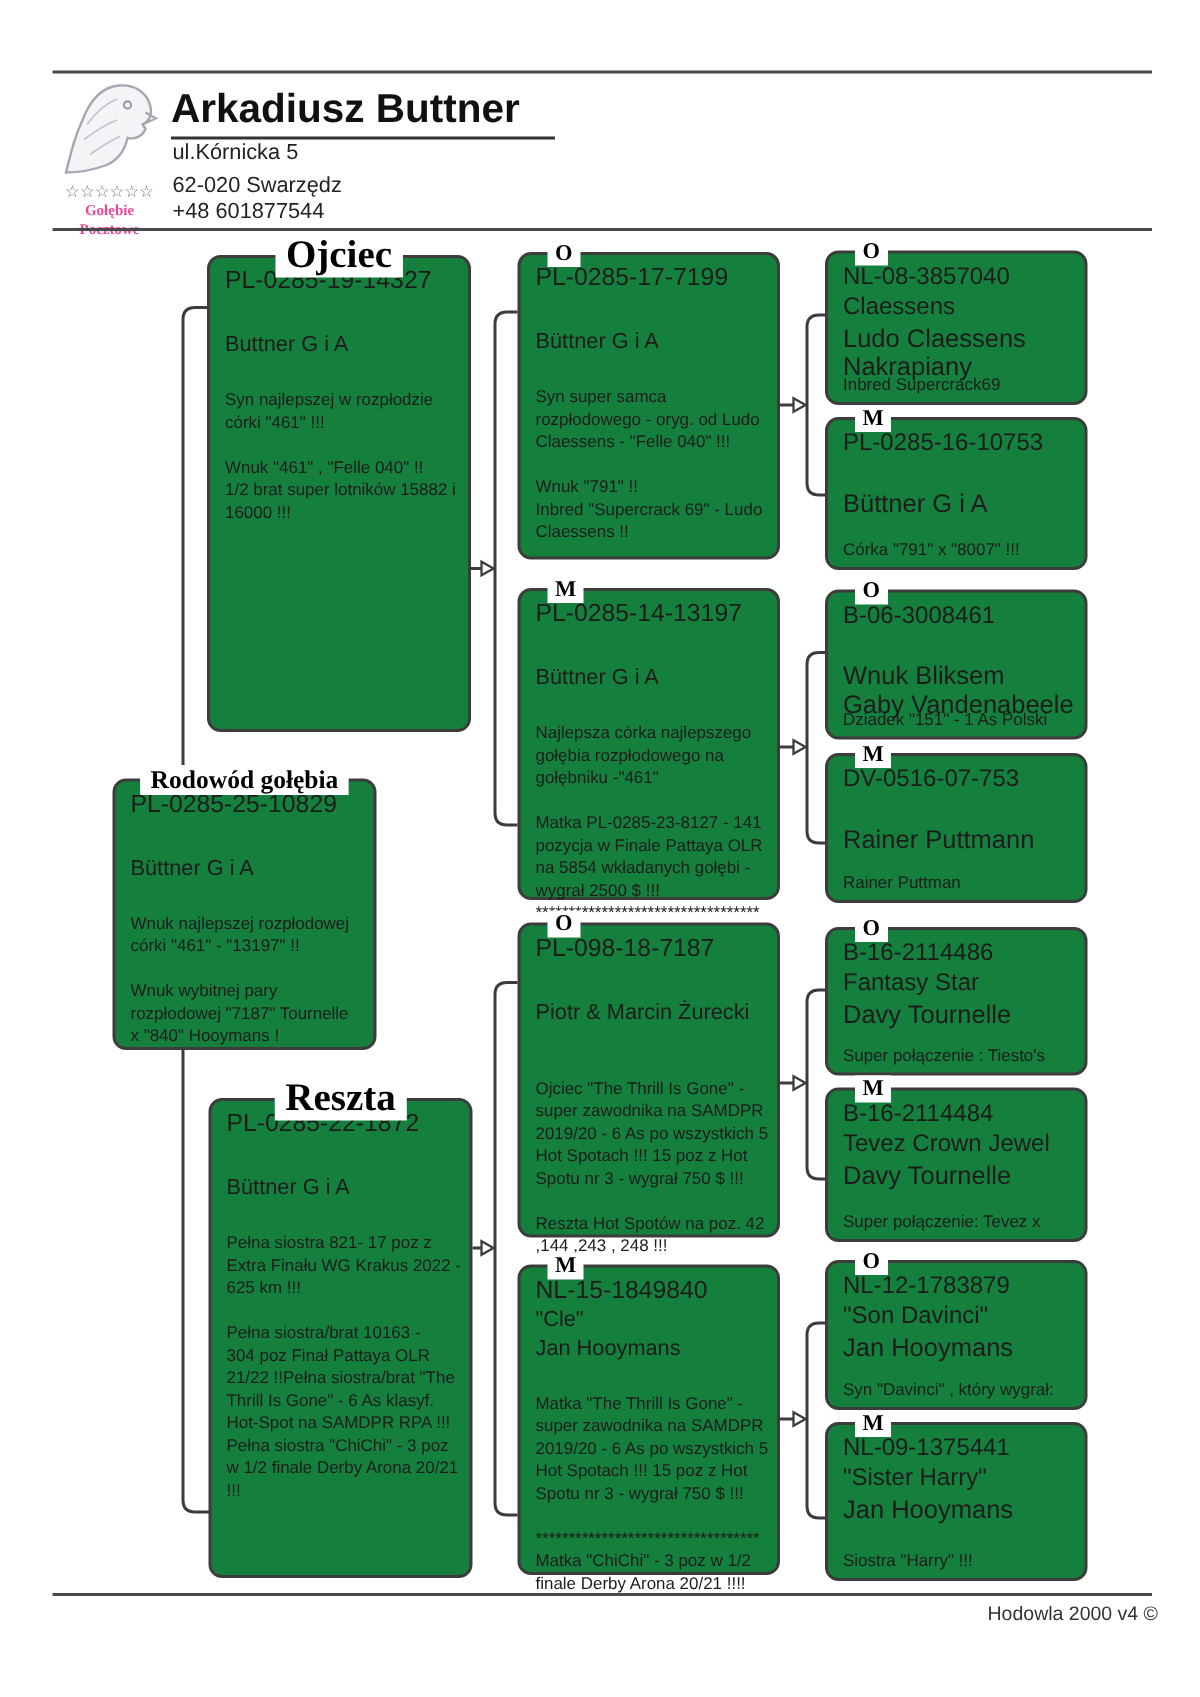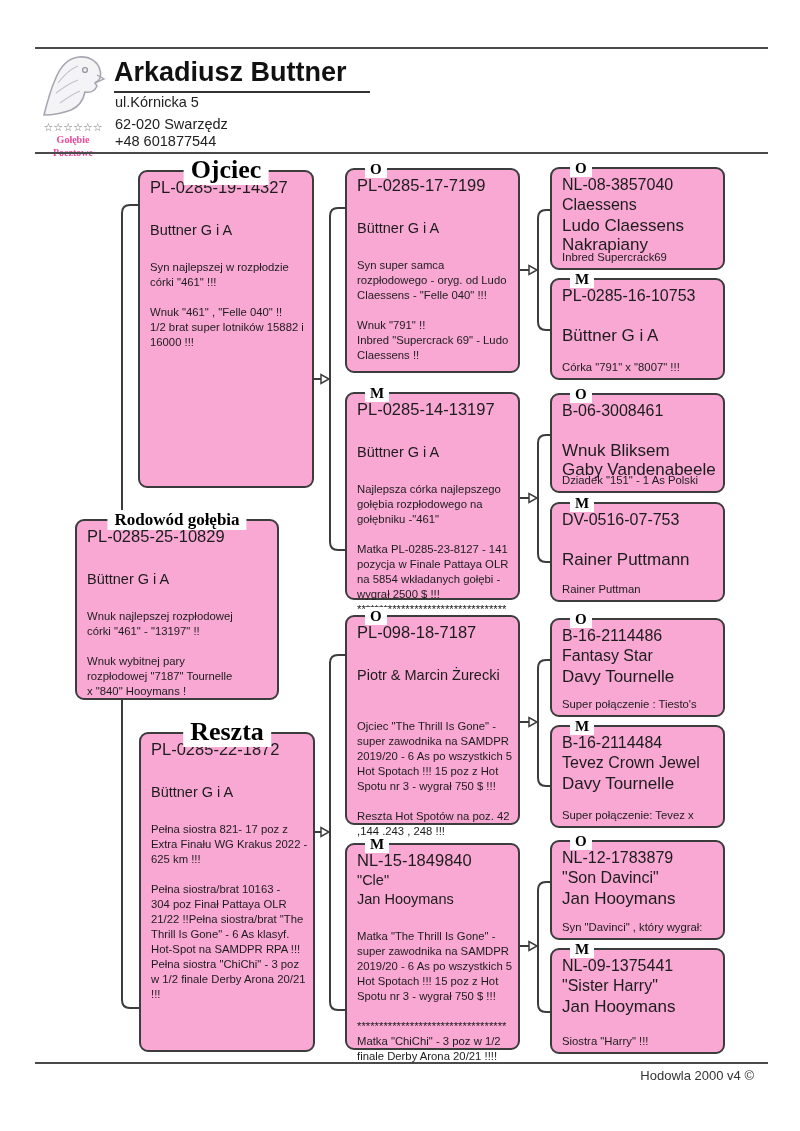--- a/index.html
+++ b/index.html
@@ -15,28 +15,28 @@
   
   #logo{position:absolute;left:39px;top:53px;width:68px;text-align:center;}
   #logo .stars{font-size:11px;color:#777;letter-spacing:0px;line-height:11px;margin-top:1px;}
   #logo .ltxt{font-family:"Liberation Serif",serif;font-weight:bold;font-size:10px;line-height:13px;color:#ec4899;}
   #breeder-name{position:absolute;left:114px;top:57px;font-size:27px;font-weight:bold;color:#111;
     border-bottom:2px solid #333;padding:0 6px 3px 0;min-width:250px;}
   .addr{position:absolute;left:115px;font-size:14.5px;color:#222;}
   #addr1{top:94px;} #addr2{top:116px;text-align:center;} #addr3{top:133px;}
 
   
-  #footer-text{position:absolute;right:46px;top:1068px;font-size:13px;color:#333;}
+  #footer-text{position:absolute;right:28px;top:1068px;font-size:13px;color:#333;}
 
   
   #connectors{position:absolute;left:0;top:0;pointer-events:none;}
 
   
   .pbox{
-    position:absolute;background:#f9a8d4;border:2px solid #3c3c3c;border-radius:9px;
+    position:absolute;background:#15803d;border:2px solid #3c3c3c;border-radius:9px;
     box-sizing:border-box;padding:4px 2px 4px 10px;
   }
   .ptitle{
     position:absolute;top:-17px;left:50%;transform:translateX(-50%);
     background:#fff;padding:0 7px;font-family:"Liberation Serif",serif;
     font-weight:bold;font-size:26px;line-height:30px;color:#000;white-space:nowrap;
   }
   .ptitle.small{font-size:17px;line-height:20px;top:-11px;}
   .plabel{
     position:absolute;top:-10px;left:18px;background:#fff;padding:0 5px;
@@ -47,21 +47,21 @@
   .body{margin-top:20px;font-size:11.3px;line-height:15px;color:#1c1c1c;white-space:pre-line;}
   .gap-body .body{margin-top:34px;}
   .tight-owner .owner{margin-top:1px;}
 
   .rhead{margin-top:2px;font-size:16px;line-height:20px;color:#1c1c1c;white-space:pre-line;}
   .rsub{margin-top:1px;font-size:17px;line-height:19px;color:#1c1c1c;white-space:pre-line;}
   .rnote{position:absolute;left:10px;bottom:4px;font-size:11.3px;line-height:14px;color:#1c1c1c;white-space:pre-line;}
 
   
   #b-father{left:138px;top:170px;width:176px;height:318px;}
-  #b-subject{left:75px;top:519px;width:204px;height:181px;}
+  #b-subject{left:75px;top:519px;width:176px;height:181px;}
   #b-mother{left:139px;top:732px;width:176px;height:320px;}
   #g2-1{left:345px;top:168px;width:175px;height:205px;}
   #g2-2{left:345px;top:392px;width:175px;height:208px;}
   #g2-3{left:345px;top:615px;width:175px;height:210px;}
   #g2-4{left:345px;top:843px;width:175px;height:207px;}
   #g3-1{left:550px;top:167px;width:175px;height:103px;}
   #g3-2{left:550px;top:278px;width:175px;height:102px;}
   #g3-3{left:550px;top:393px;width:175px;height:100px;}
   #g3-4{left:550px;top:502px;width:175px;height:100px;}
   #g3-5{left:550px;top:618px;width:175px;height:99px;}

